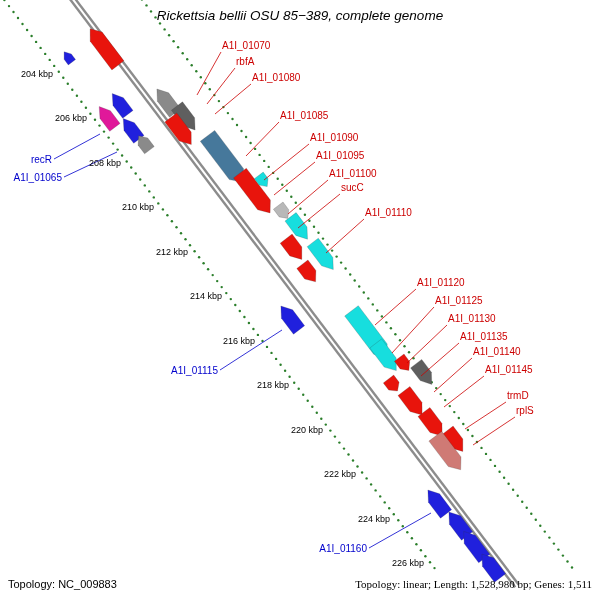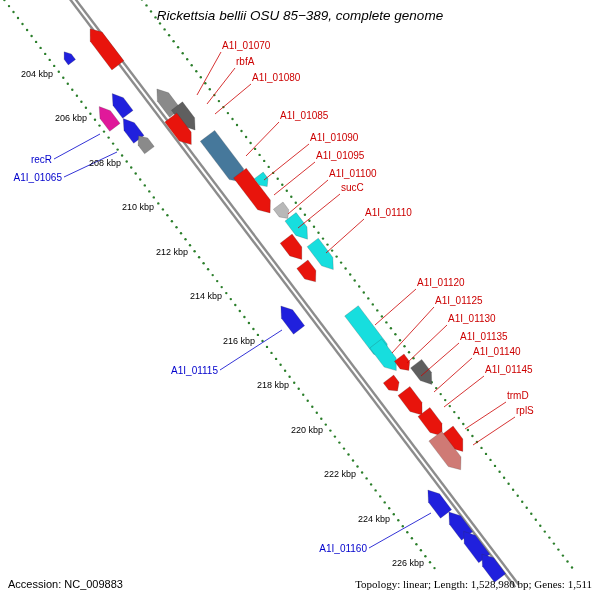--- a/index.html
+++ b/index.html
@@ -303,16 +303,16 @@
         <text x="255" y="344" fill="#000000" font-size="9" text-anchor="end">216 kbp</text>
         <text x="289" y="388" fill="#000000" font-size="9" text-anchor="end">218 kbp</text>
         <text x="323" y="433" fill="#000000" font-size="9" text-anchor="end">220 kbp</text>
         <text x="356" y="477" fill="#000000" font-size="9" text-anchor="end">222 kbp</text>
         <text x="390" y="522" fill="#000000" font-size="9" text-anchor="end">224 kbp</text>
         <text x="424" y="566" fill="#000000" font-size="9" text-anchor="end">226 kbp</text>
       </g>
     </svg>
   <div id="title">Rickettsia bellii OSU 85−389, complete genome</div>
   <div id="status-bar">
-    <span id="status-accession">Accession: NC_009883</span>
+    <span id="status-accession">Topology: NC_009883</span>
     <span id="status-summary">Topology: linear; Length: 1,528,980 bp; Genes: 1,511</span>
   </div>
 </div>
 
 </body></html>

